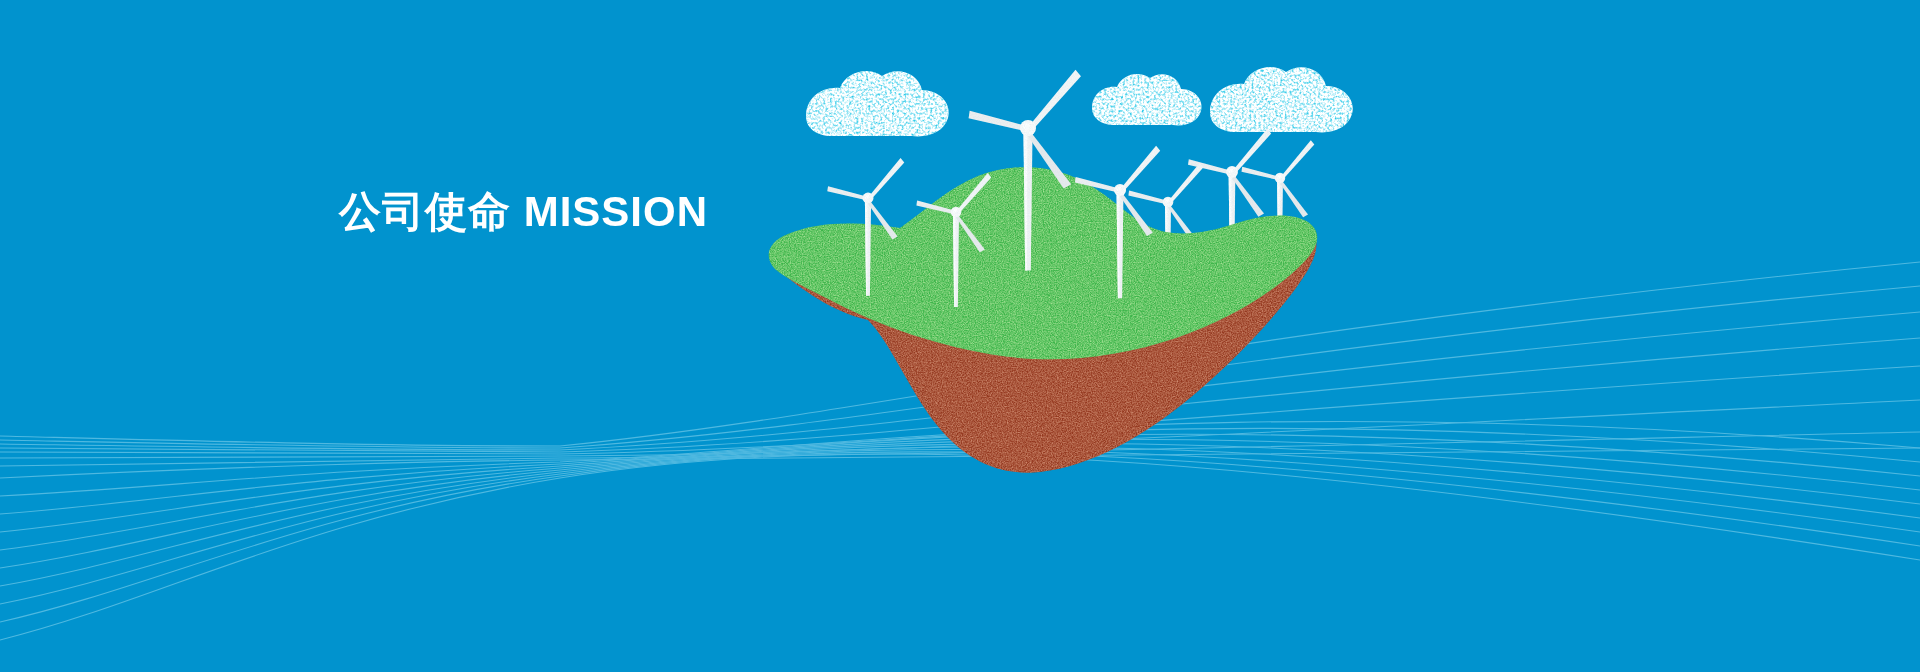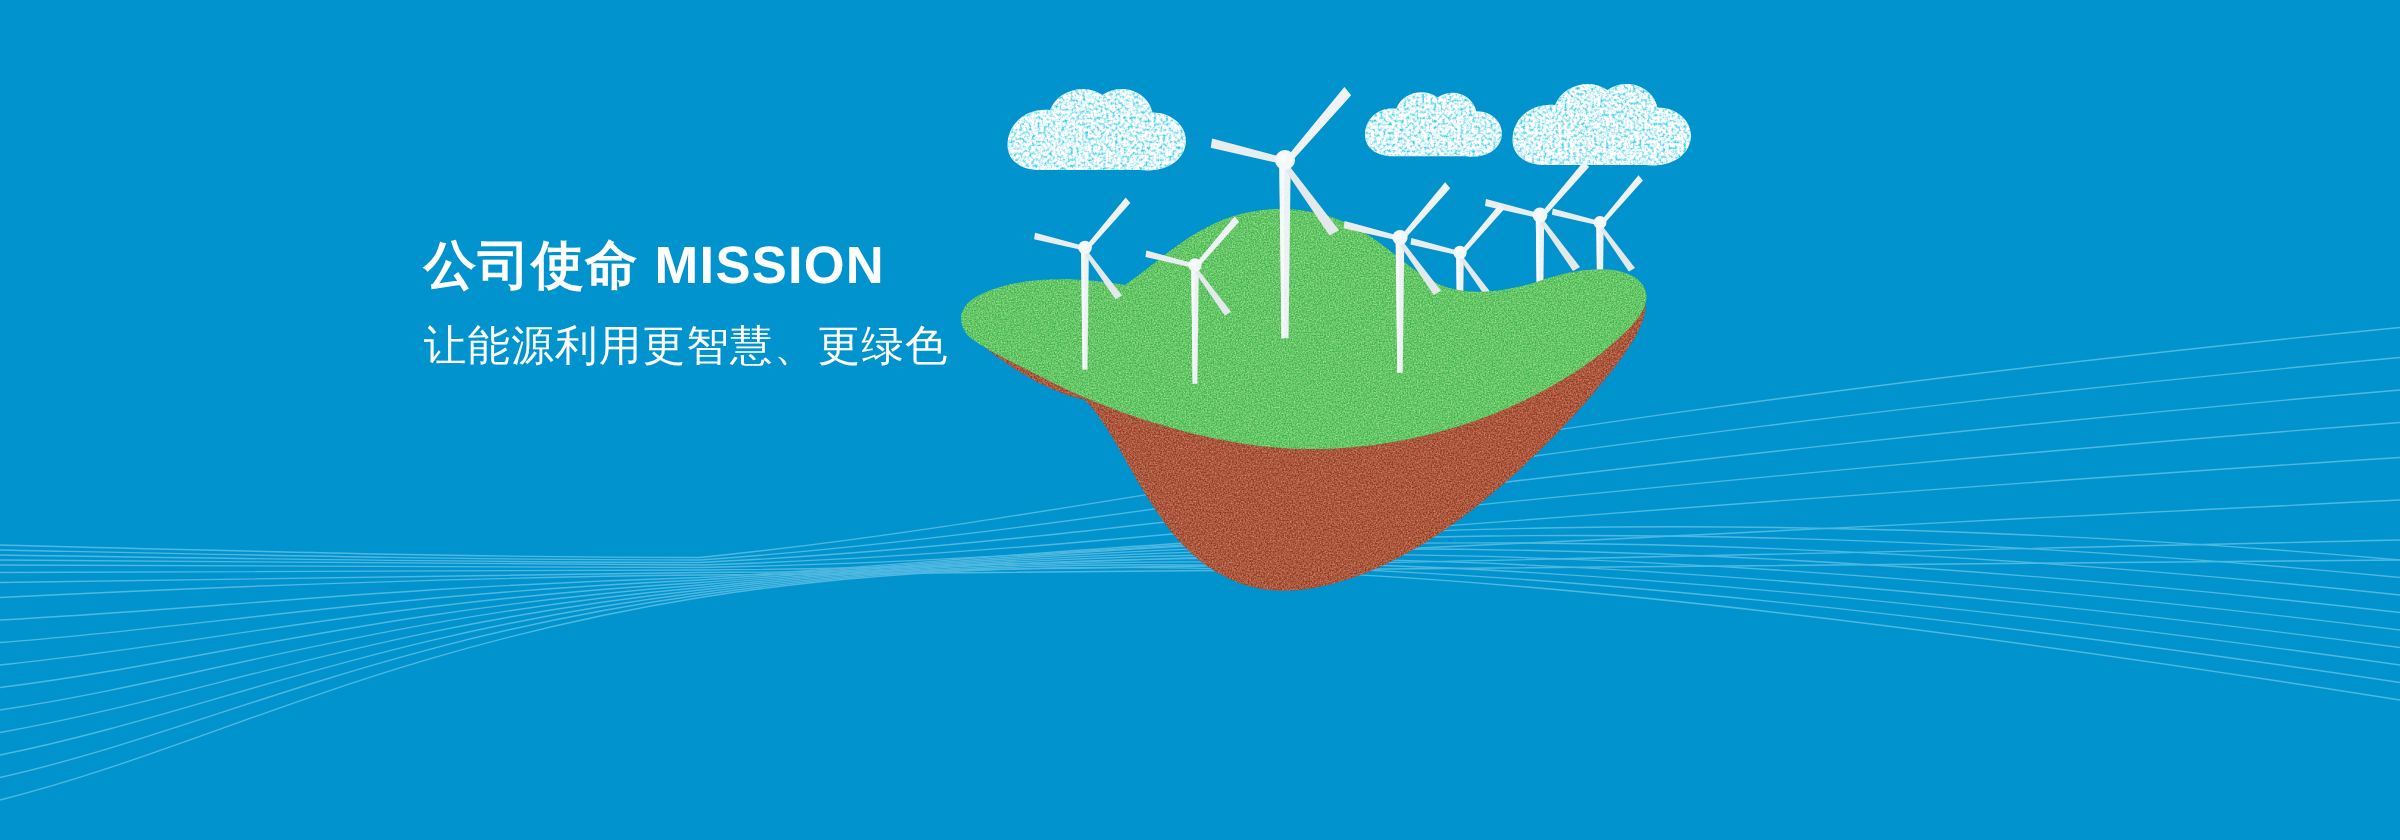--- a/index.html
+++ b/index.html
@@ -284,16 +284,15 @@
       <use href="#turbine-shape" filter="url(#grain-white)"></use>
     </g>
     <g transform="translate(380,170) scale(0.82)">
       <use href="#turbine-shape"></use>
       <use href="#turbine-shape" filter="url(#grain-white)"></use>
     </g>
   </svg>
 
   <div id="text-block">
     <h1 id="mission-title">公司使命 MISSION</h1>
-    <p id="mission-subtitle">让能源利用更智慧、更绿色</p>
   </div>
 
 </div>
 
 </body></html>

